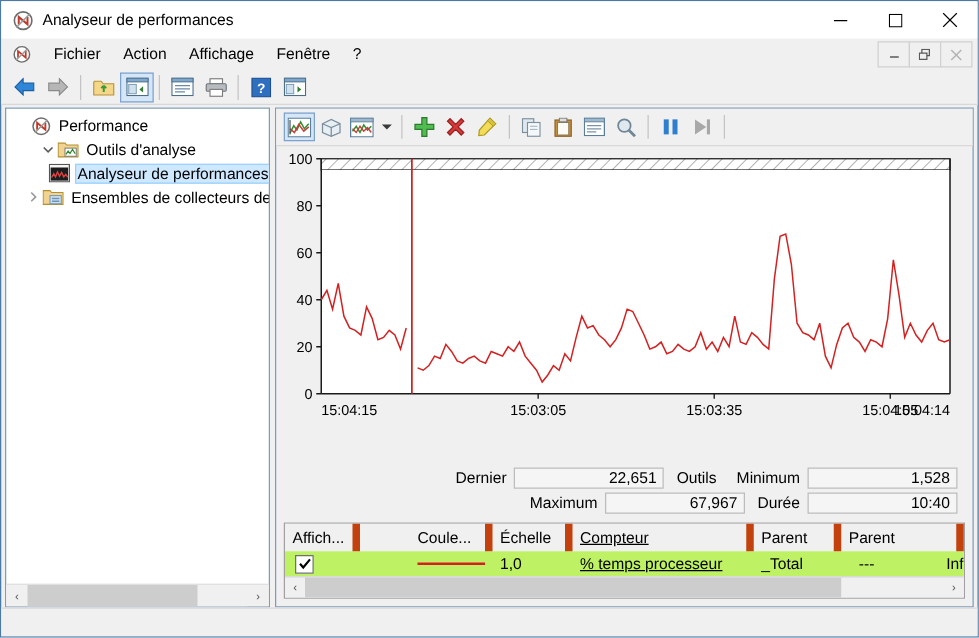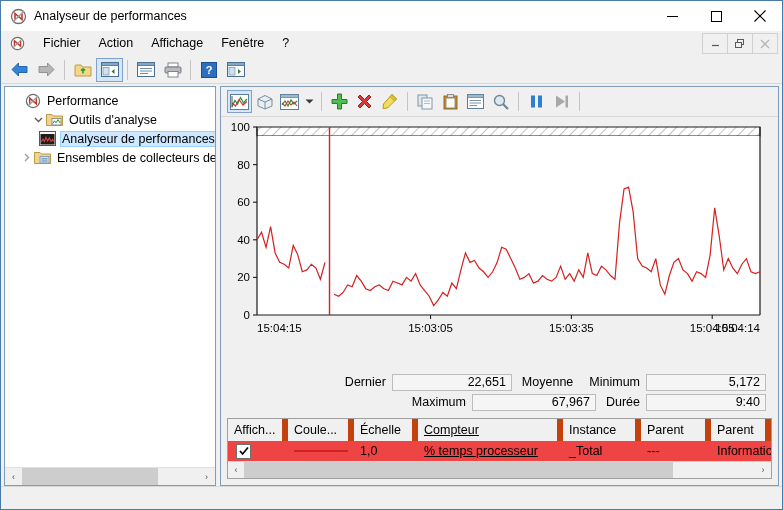--- a/index.html
+++ b/index.html
@@ -97,39 +97,39 @@
   .statrow{display:flex;justify-content:flex-end;align-items:center;height:20px;}
   .statlbl{font-size:12.5px;margin:0 6px 0 10px;white-space:nowrap;}
   .statbox{
     border:1px solid #bcbcbc;background:#f5f5f5;height:17px;
     display:flex;align-items:center;justify-content:flex-end;
     padding:0 5px;font-size:12.5px;box-sizing:border-box;
   }
   .w-dernier{width:120px;}
   .w-moyenne{width:120px;}
   .w-minimum{width:120px;}
-  .w-maximum{width:124px;}
+  .w-maximum{width:112px;}
   .w-duree{width:120px;}
 
   
   .tablewrap{
     flex:0 0 auto;margin:2px 6px 6px 6px;border:1px solid #a0a0a0;background:#fff;
   }
   .thead{display:flex;height:22px;background:#f0f0f0;}
   .th{
     display:flex;align-items:center;padding:0 6px;font-size:12.5px;
     border-right:6px solid #c2410c;box-sizing:border-box;overflow:hidden;white-space:nowrap;
   }
-  .tbodyrow{display:flex;height:20px;background:#ef4444;align-items:center;}
+  .tbodyrow{display:flex;height:20px;background:#bef264;align-items:center;}
   .td{
     display:flex;align-items:center;padding:0 6px;font-size:12.5px;
     box-sizing:border-box;overflow:hidden;white-space:nowrap;height:20px;
   }
   .c-aff{width:60px;flex:0 0 60px;}
-  .c-col{width:66px;flex:0 0 66px;}
+  .c-col{width:66px;flex:0 0 66px;margin-left:40px;}
   .c-ech{width:64px;flex:0 0 64px;}
   .c-cpt{width:145px;flex:0 0 145px;text-decoration:underline;}
   .c-ins{width:78px;flex:0 0 78px;}
   .c-par{width:70px;flex:0 0 70px;}
   .c-obj{flex:1 1 auto;}
   .chk{
     width:13px;height:13px;border:1px solid #707070;background:#fff;
     display:flex;align-items:center;justify-content:center;margin-left:2px;
   }
   .colorline{width:62px;height:2px;background:#d42020;}
@@ -479,39 +479,38 @@
               <polyline points="113.04,177.32 117.57,179.20 122.10,175.44 126.63,167.92 131.16,169.80 135.69,158.52 140.23,164.16 144.76,171.68 149.29,173.56 153.82,169.80 158.35,167.92 162.88,171.68 167.41,173.56 171.95,164.16 176.48,166.04 181.01,167.92 185.54,160.40 190.07,164.16 194.60,156.64 199.14,167.92 203.67,173.56 208.20,179.20 212.73,188.60 217.26,182.96 221.79,175.44 226.32,179.20 230.86,166.04 235.39,171.68 239.92,152.88 244.45,135.96 248.98,145.36 253.51,143.48 258.05,151.00 262.58,154.76 267.11,160.40 271.64,154.76 276.17,145.36 280.70,130.32 285.23,132.20 289.77,141.60 294.30,151.00 298.83,162.28 303.36,160.40 307.89,156.64 312.42,166.04 316.95,164.16 321.49,158.52 326.02,162.28 330.55,164.16 335.08,160.40 339.61,149.12 344.14,162.28 348.68,156.64 353.21,164.16 357.74,152.88 362.27,160.40 366.80,135.96 371.33,156.64 375.86,158.52 380.40,149.12 384.93,152.88 389.46,158.52 393.99,162.28 398.52,105.88 403.05,72.04 407.59,70.16 412.12,94.60 416.65,141.60 421.18,149.12 425.71,151.00 430.24,154.76 434.77,141.60 439.31,167.92 443.84,177.32 448.37,158.52 452.90,145.36 457.43,141.60 461.96,152.88 466.50,156.64 471.03,164.16 475.56,154.76 480.09,156.64 484.62,160.40 489.15,137.84 493.68,90.84 498.22,119.04 502.75,152.88 507.28,141.60 511.81,151.00 516.34,156.64 520.87,147.24 525.41,141.60 529.94,154.76 534.47,156.64 539.00,154.76" fill="none" stroke="#d42020" stroke-width="1.2" stroke-linejoin="miter"></polyline>
               <line x1="108.50450450450451" y1="10" x2="108.50450450450451" y2="198" stroke="#d42020" stroke-width="1.4"></line>
             </g>
         </svg>
       </div>
 
       <div class="stats">
         <div class="statrow">
           <span class="statlbl">Dernier</span>
           <span class="statbox w-dernier">22,651</span>
-          <span class="statlbl">Moyenne</span>
+          <span class="statlbl">Outils</span>
           <span class="statlbl">Minimum</span>
-          <span class="statbox w-minimum">5,172</span>
+          <span class="statbox w-minimum">1,528</span>
         </div>
         <div class="statrow">
           <span class="statlbl">Maximum</span>
           <span class="statbox w-maximum">67,967</span>
           <span class="statlbl">Durée</span>
-          <span class="statbox w-duree">9:40</span>
+          <span class="statbox w-duree">10:40</span>
         </div>
       </div>
 
       <div class="tablewrap">
         <div class="thead">
           <div class="th c-aff">Affich...</div>
           <div class="th c-col">Coule...</div>
           <div class="th c-ech">Échelle</div>
           <div class="th c-cpt">Compteur</div>
-          <div class="th c-ins">Instance</div>
           <div class="th c-par">Parent</div>
           <div class="th c-obj">Parent</div>
         </div>
         <div class="tbodyrow">
           <div class="td c-aff">
             <span class="chk">
               <svg width="10" height="10" viewBox="0 0 10 10">
                   <path d="M1 5 L3.6 8 L9 1.5" fill="none" stroke="#000" stroke-width="1.7"></path>
                 </svg>
             </span>

